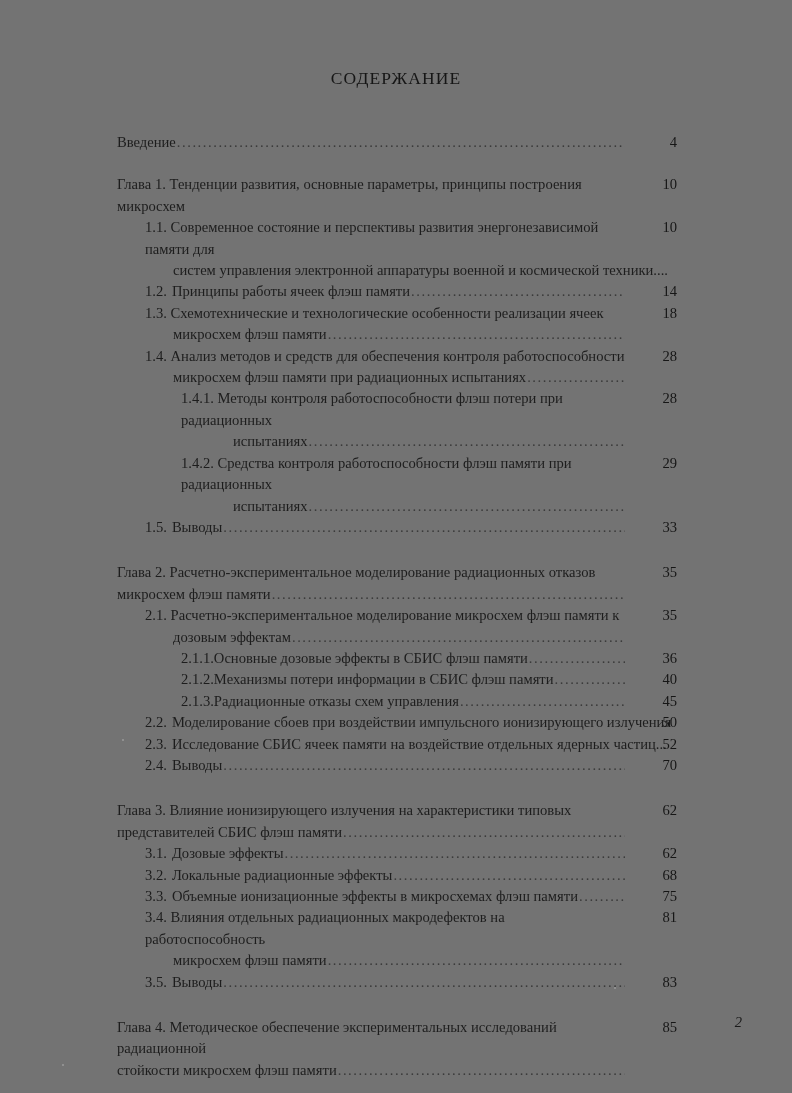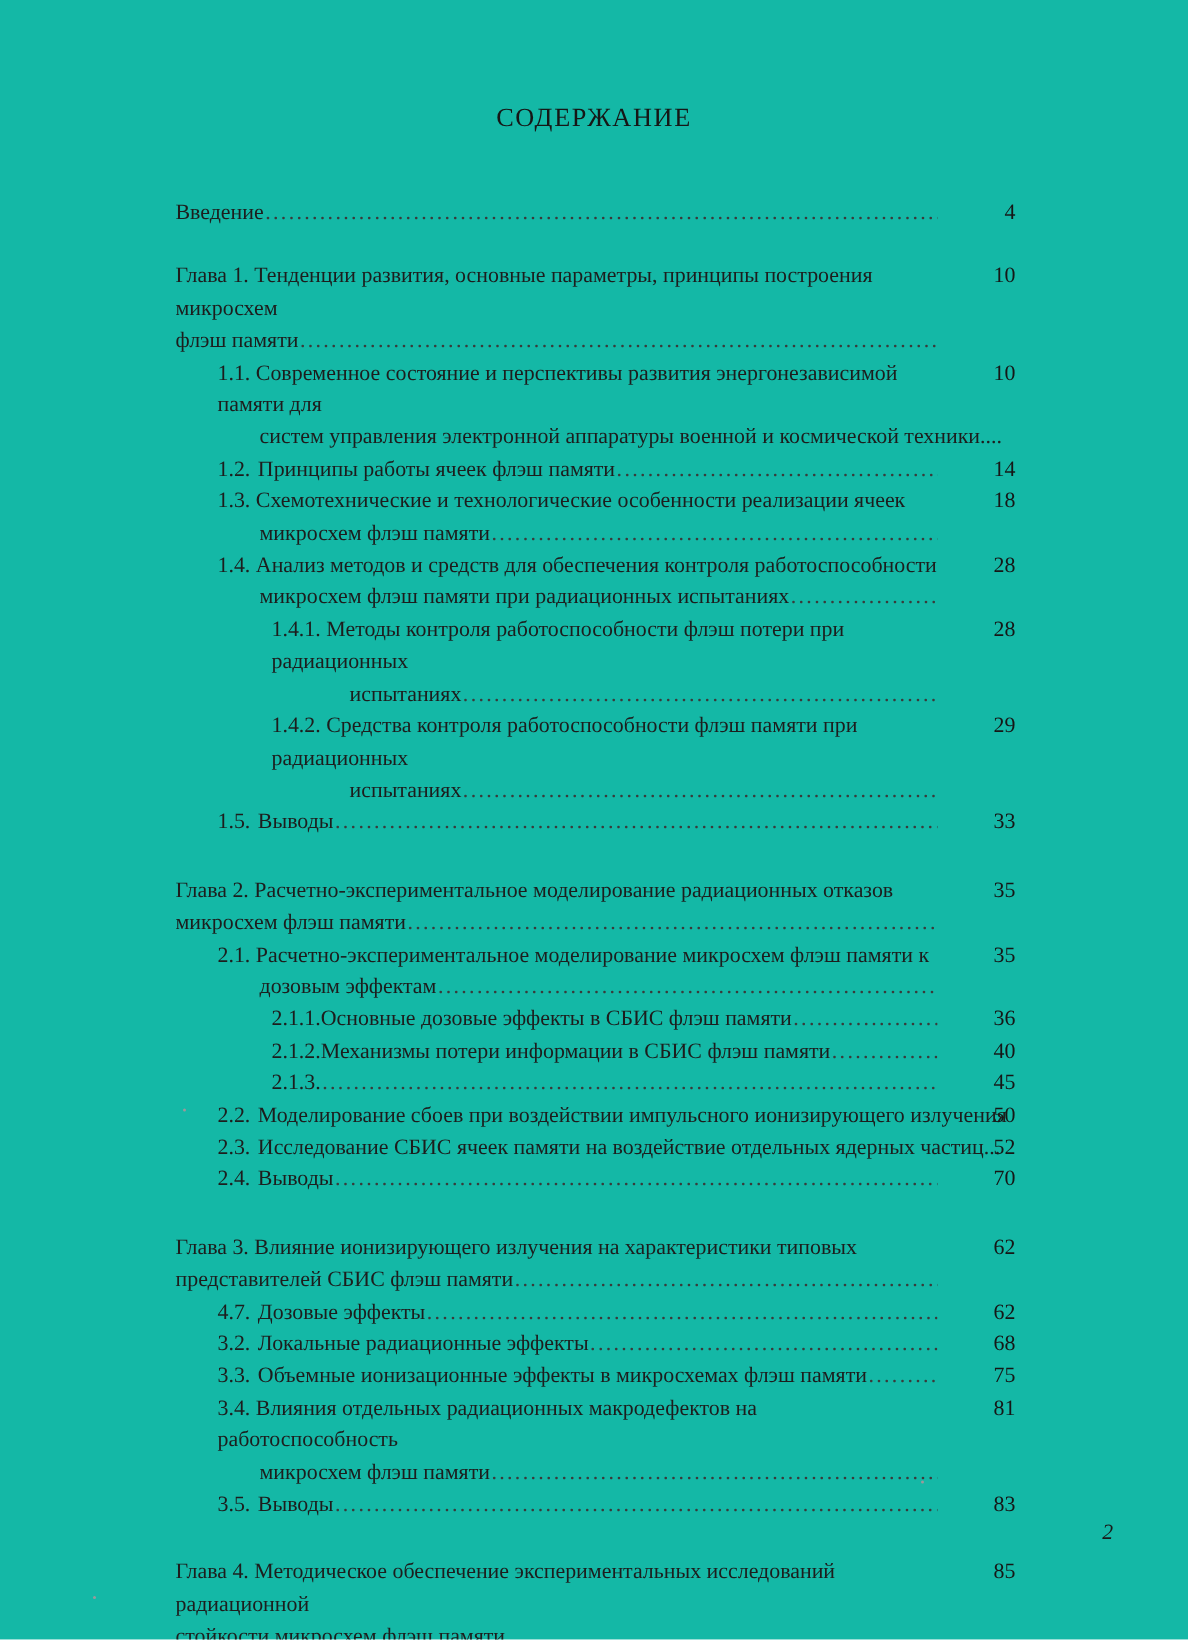--- a/index.html
+++ b/index.html
@@ -14,21 +14,21 @@
     position: relative;
     font-family: "Liberation Serif", "DejaVu Serif", serif;
     color: #1a1a1a;
     overflow: hidden;
   }
   .page {
     position: absolute;
     left: 0; top: 0;
     width: 792px;
     height: 1093px;
-    background: #14b8a6;
+    background: #737373;
   }
   .toc-title {
     position: absolute;
     top: 68px;
     left: 0;
     width: 792px;
     text-align: center;
     font-size: 17.5px;
     letter-spacing: 1.1px;
     color: #161616;
@@ -134,24 +134,20 @@
       <div class="pageno">4</div>
     </div>
 
     <div class="gap-md"></div>
 
     <div class="entry lvl0">
       <div class="body">
         <div class="ln wrap">
           <span class="txt">Глава 1. Тенденции развития, основные параметры, принципы построения микросхем</span>
         </div>
-        <div class="ln">
-          <span class="txt">флэш памяти</span>
-          <span class="lead"></span>
-        </div>
       </div>
       <div class="pageno">10</div>
     </div>
 
     <div class="entry lvl1">
       <div class="body">
         <div class="ln wrap">
           <span class="num">1.1.</span>
           <span class="txt">Современное состояние и перспективы развития энергонезависимой памяти для</span>
         </div>
@@ -289,20 +285,21 @@
           <span class="lead"></span>
         </div>
       </div>
       <div class="pageno">40</div>
     </div>
 
     <div class="entry lvl2">
       <div class="body">
         <div class="ln">
           <span class="num">2.1.3.</span>
+          <span class="txt">Радиационные отказы схем управления</span>
           <span class="lead"></span>
         </div>
       </div>
       <div class="pageno">45</div>
     </div>
 
     <div class="entry lvl1">
       <div class="body">
         <div class="ln nolead">
           <span class="num">2.2.</span>
@@ -346,21 +343,21 @@
           <span class="txt">представителей СБИС флэш памяти</span>
           <span class="lead"></span>
         </div>
       </div>
       <div class="pageno">62</div>
     </div>
 
     <div class="entry lvl1">
       <div class="body">
         <div class="ln">
-          <span class="num">4.7.</span>
+          <span class="num">3.1.</span>
           <span class="txt" style="margin-left:5px">Дозовые  эффекты</span>
           <span class="lead"></span>
         </div>
       </div>
       <div class="pageno">62</div>
     </div>
 
     <div class="entry lvl1">
       <div class="body">
         <div class="ln">

